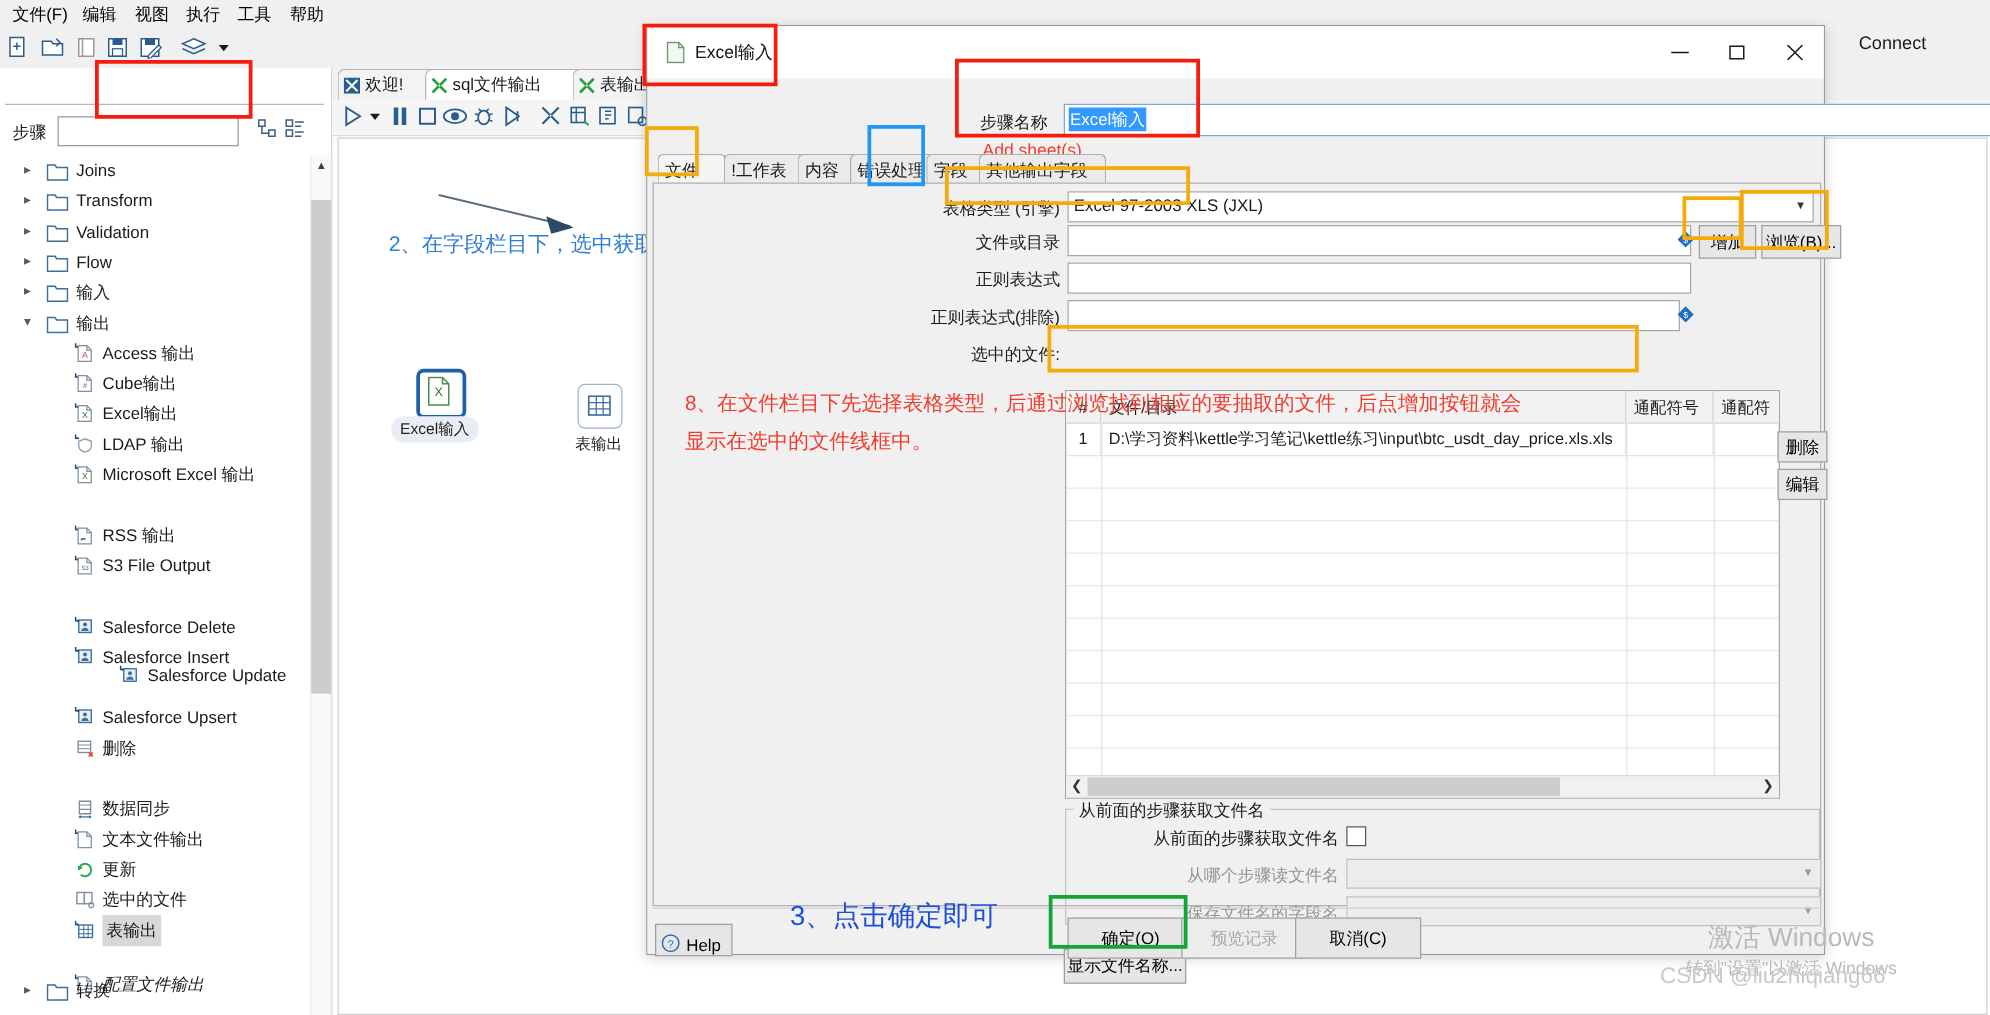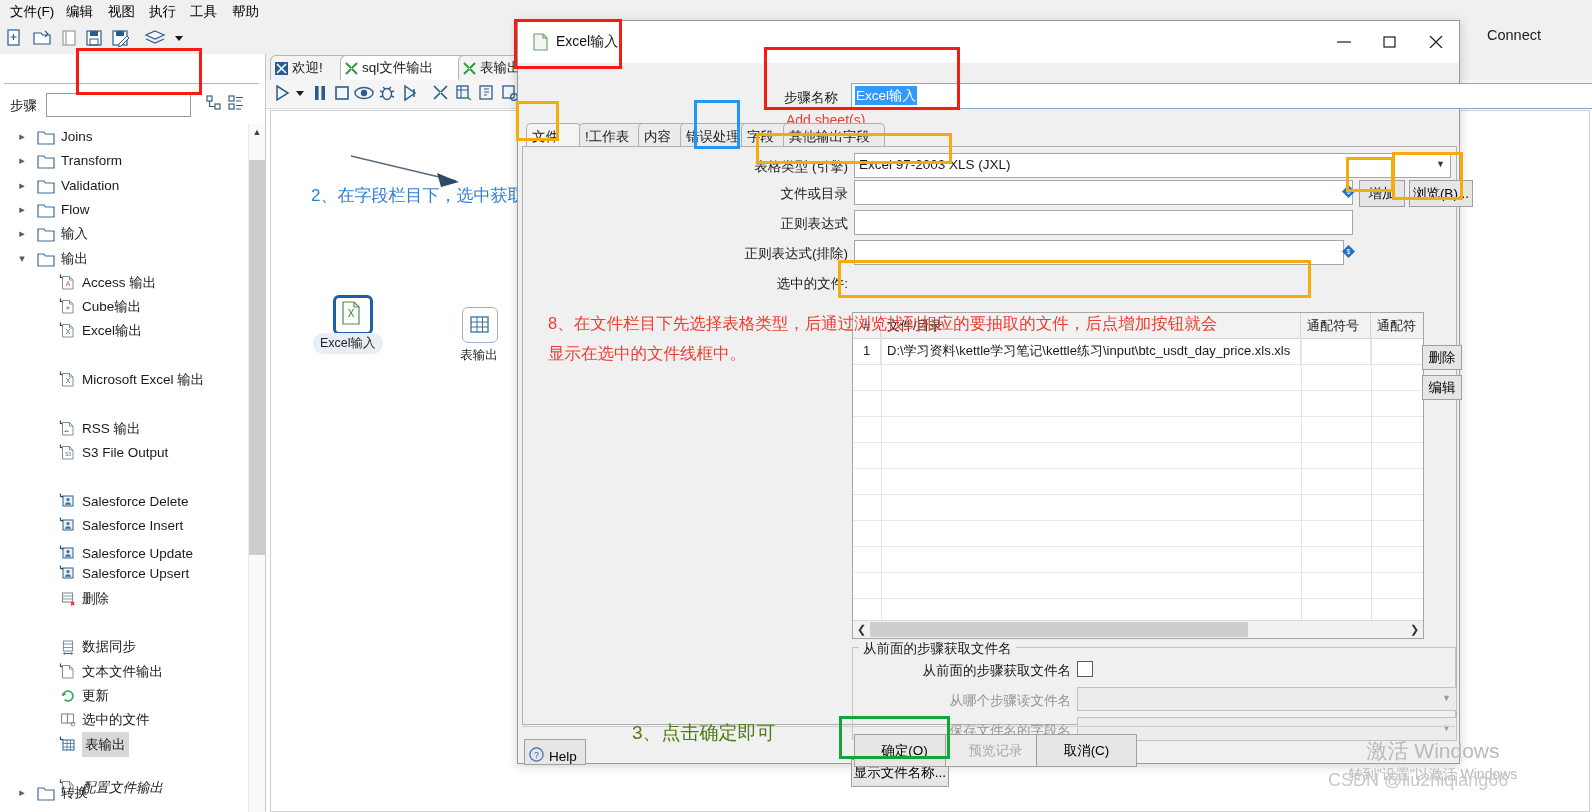--- a/index.html
+++ b/index.html
@@ -56,21 +56,21 @@
   
   .stepbox{position:absolute;width:34px;height:34px;border-radius:6px;background:#fff;}
   .stepbox.selected{border:3px solid #1f5fa9;}
   .stepbox.plain{border:1px solid #9bb4cf;}
   .steplabel{position:absolute;font-size:12.5px;color:#222;white-space:nowrap;text-align:center;}
   .steplabel.pill{background:#e9eef4;border-radius:10px;padding:2px 7px;}
 
   .note{position:absolute;white-space:pre;font-size:17px;line-height:28px;}
   .note.blue{color:#2f7fd0;}
   .note.red{color:#f03c2e;font-size:16.5px;line-height:30px;}
-  .note.green{color:#4d7c0f;font-size:19px;}
+  .note.green{color:#1d4ed8;font-size:22px;}
 
   
   #dlg{position:absolute;left:517px;top:20px;width:941px;height:742px;background:#f0f0f0;border:1px solid #9a9a9a;box-shadow:0 2px 10px rgba(0,0,0,.18);}
   #dlg-title{position:absolute;left:0;top:0;width:941px;height:42px;background:#ffffff;}
   #dlg-title .tx{position:absolute;left:38px;top:12px;font-size:14px;color:#111;}
   #dlg-title .icn{position:absolute;left:14px;top:12px;width:18px;height:18px;}
   .wbtn{position:absolute;top:0;width:46px;height:42px;}
   .wbtn svg{position:absolute;left:15px;top:15px;}
   #dlg-body{position:absolute;left:0;top:42px;width:941px;height:700px;background:#f0f0f0;}
 
@@ -278,20 +278,28 @@
       <div class="tnode" style="top: 194.4px; width: 247px;">
         <span class="fic" style="left:58px"><svg width="18" height="17" viewBox="0 0 18 17">
             <path d="M1.5 0.5v3h2.6" fill="none" stroke="#2b4a66" stroke-width="1.2"></path>
             <path d="M3 2.6l1.6 1.6-2.2.2z" fill="#2b4a66"></path>
             <path d="M3.5 2.5h7l3.5 3.5v9h-10.5z" fill="#fff" stroke="#7f8f9f" stroke-width="1"></path>
             <path d="M10.5 2.5v3.5h3.5" fill="none" stroke="#7f8f9f" stroke-width="1"></path>
             <text x="9" y="12" font-size="7" fill="#2a7a2a" text-anchor="middle" font-family="Liberation Sans">X</text>
           </svg></span>
         <span class="lbl" style="left:81px">Excel输出</span>
       </div>
+      <div class="tnode" style="top: 218.7px; width: 247px;">
+        <span class="fic" style="left:58px"><svg width="18" height="17" viewBox="0 0 18 17">
+            <path d="M1.5 0.5v3h2.6" fill="none" stroke="#2b4a66" stroke-width="1.2"></path>
+            <path d="M3 2.6l1.6 1.6-2.2.2z" fill="#2b4a66"></path>
+            <path d="M9 4l5 2v4c0 2.5-2.5 4-5 4.6C6.5 14 4 12.5 4 10V6z" fill="#fff" stroke="#8fa0b0" stroke-width="1.1"></path>
+          </svg></span>
+        <span class="lbl" style="left:81px">LDAP 输出</span>
+      </div>
       <div class="tnode" style="top: 243px; width: 247px;">
         <span class="fic" style="left:58px"><svg width="18" height="17" viewBox="0 0 18 17">
             <path d="M1.5 0.5v3h2.6" fill="none" stroke="#2b4a66" stroke-width="1.2"></path>
             <path d="M3 2.6l1.6 1.6-2.2.2z" fill="#2b4a66"></path>
             <path d="M3.5 2.5h7l3.5 3.5v9h-10.5z" fill="#fff" stroke="#7f8f9f" stroke-width="1"></path>
             <path d="M10.5 2.5v3.5h3.5" fill="none" stroke="#7f8f9f" stroke-width="1"></path>
             <text x="9" y="12" font-size="7" fill="#2a7a2a" text-anchor="middle" font-family="Liberation Sans">X</text>
           </svg></span>
         <span class="lbl" style="left:81px">Microsoft Excel 输出</span>
       </div>
@@ -329,21 +337,21 @@
       <div class="tnode" style="top: 364.5px; width: 247px;">
         <span class="fic" style="left:58px"><svg width="18" height="17" viewBox="0 0 18 17">
             <rect x="4" y="3" width="10" height="10" fill="#eaf0f6" stroke="#3b6f9e" stroke-width="1.1"></rect>
             <circle cx="9" cy="6.6" r="1.6" fill="#3b6f9e"></circle>
             <path d="M6 11.8c0-1.6 1.4-2.6 3-2.6s3 1 3 2.6z" fill="#3b6f9e"></path>
             <path d="M1.5 0.5v3h2.6" fill="none" stroke="#2b4a66" stroke-width="1.2"></path>
             <path d="M3 2.6l1.6 1.6-2.2.2z" fill="#2b4a66"></path>
           </svg></span>
         <span class="lbl" style="left:81px">Salesforce Delete</span>
       </div>
-      <div class="tnode" style="top: 417px; width: 247px;">
+      <div class="tnode" style="top: 404px; width: 247px; margin-left: 36px;">
         <span class="fic" style="left:58px"><svg width="18" height="17" viewBox="0 0 18 17">
             <rect x="4" y="3" width="10" height="10" fill="#eaf0f6" stroke="#3b6f9e" stroke-width="1.1"></rect>
             <circle cx="9" cy="6.6" r="1.6" fill="#3b6f9e"></circle>
             <path d="M6 11.8c0-1.6 1.4-2.6 3-2.6s3 1 3 2.6z" fill="#3b6f9e"></path>
             <path d="M1.5 0.5v3h2.6" fill="none" stroke="#2b4a66" stroke-width="1.2"></path>
             <path d="M3 2.6l1.6 1.6-2.2.2z" fill="#2b4a66"></path>
           </svg></span>
         <span class="lbl" style="left:81px">Salesforce Update</span>
       </div>
       <div class="tnode" style="top: 437.4px; width: 247px;">

